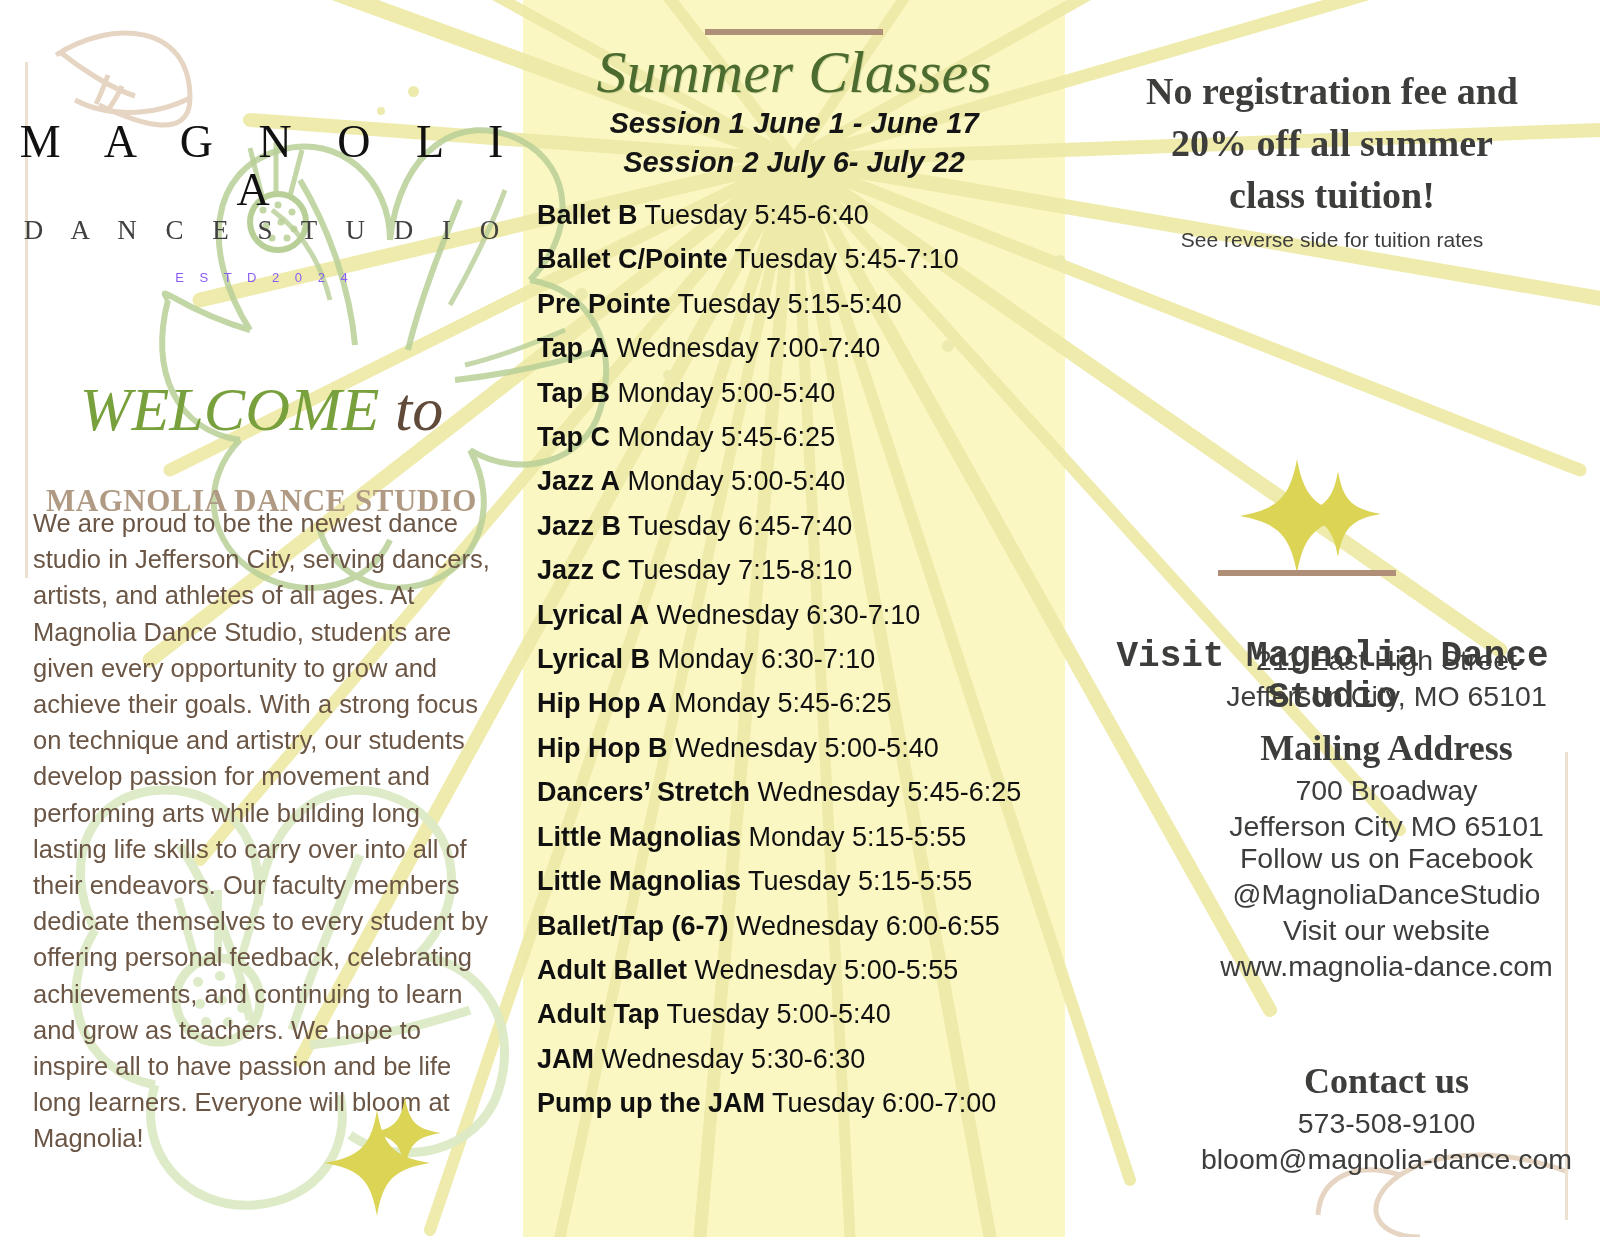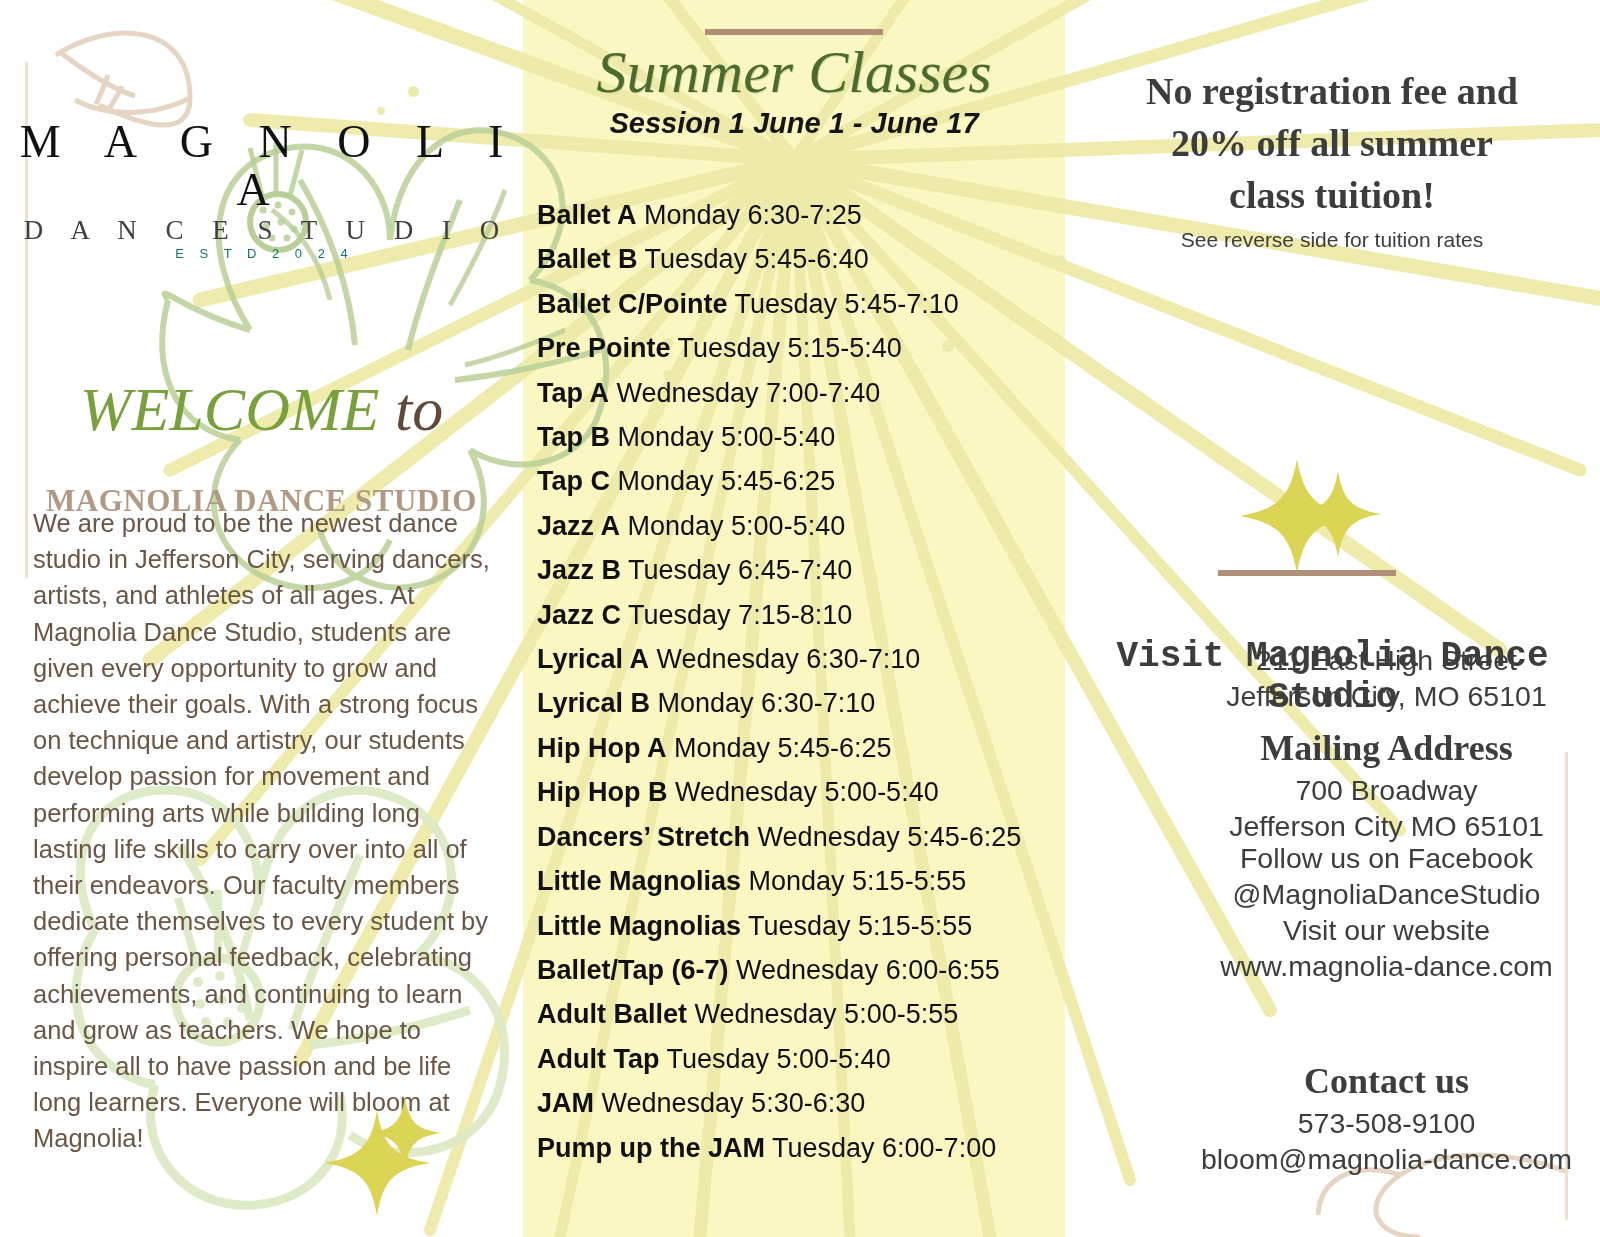--- a/index.html
+++ b/index.html
@@ -78,21 +78,22 @@
     font-family: Liberation Serif, serif;
     font-size: 27px;
     letter-spacing: 11px;
     color: #404040;
     text-indent: 11px;
   }
   .logo-estd {
     font-family: "Liberation Sans", sans-serif;
     font-size: 13px;
     letter-spacing: 6px;
-    color: #0f766e;
+    color: #8b5cf6;
+    margin-top: 24px;
     text-indent: 6px;
   }
 
   .welcome {
     position: absolute;
     left: 0; top: 378px;
     width: 523px;
     text-align: center;
     font-family: "Liberation Serif", serif;
     font-style: italic;
@@ -403,23 +404,23 @@
   <svg class="sparkle" style="left:368px; top:1096px;" width="74" height="74" viewBox="0 0 74 74">
     <path d="M37 1 C 41 26, 48 33, 73 37 C 48 41, 41 48, 37 73 C 33 48, 26 41, 1 37 C 26 33, 33 26, 37 1 Z" fill="#dbd455"></path>
   </svg>
 
   <div class="col col-mid"></div>
 
   <div class="mid-rule"></div>
 
   <div class="summer-title">Summer Classes</div>
   <div class="session-line session-1">Session 1 June 1 - June 17</div>
+  <div class="session-line session-2">Session 2 July 6- July 22</div>
 
   <div class="class-list" id="class-list">
-      <div class="class-row"><span class="cname">Ballet A</span><span class="ctime"> Monday 6:30-7:25</span></div>
       <div class="class-row"><span class="cname">Ballet B</span><span class="ctime"> Tuesday 5:45-6:40</span></div>
       <div class="class-row"><span class="cname">Ballet C/Pointe</span><span class="ctime"> Tuesday 5:45-7:10</span></div>
       <div class="class-row"><span class="cname">Pre Pointe</span><span class="ctime"> Tuesday 5:15-5:40</span></div>
       <div class="class-row"><span class="cname">Tap A</span><span class="ctime"> Wednesday 7:00-7:40</span></div>
       <div class="class-row"><span class="cname">Tap B</span><span class="ctime"> Monday 5:00-5:40</span></div>
       <div class="class-row"><span class="cname">Tap C</span><span class="ctime"> Monday 5:45-6:25</span></div>
       <div class="class-row"><span class="cname">Jazz A</span><span class="ctime"> Monday 5:00-5:40</span></div>
       <div class="class-row"><span class="cname">Jazz B</span><span class="ctime"> Tuesday 6:45-7:40</span></div>
       <div class="class-row"><span class="cname">Jazz C</span><span class="ctime"> Tuesday 7:15-8:10</span></div>
       <div class="class-row"><span class="cname">Lyrical A</span><span class="ctime"> Wednesday 6:30-7:10</span></div>

